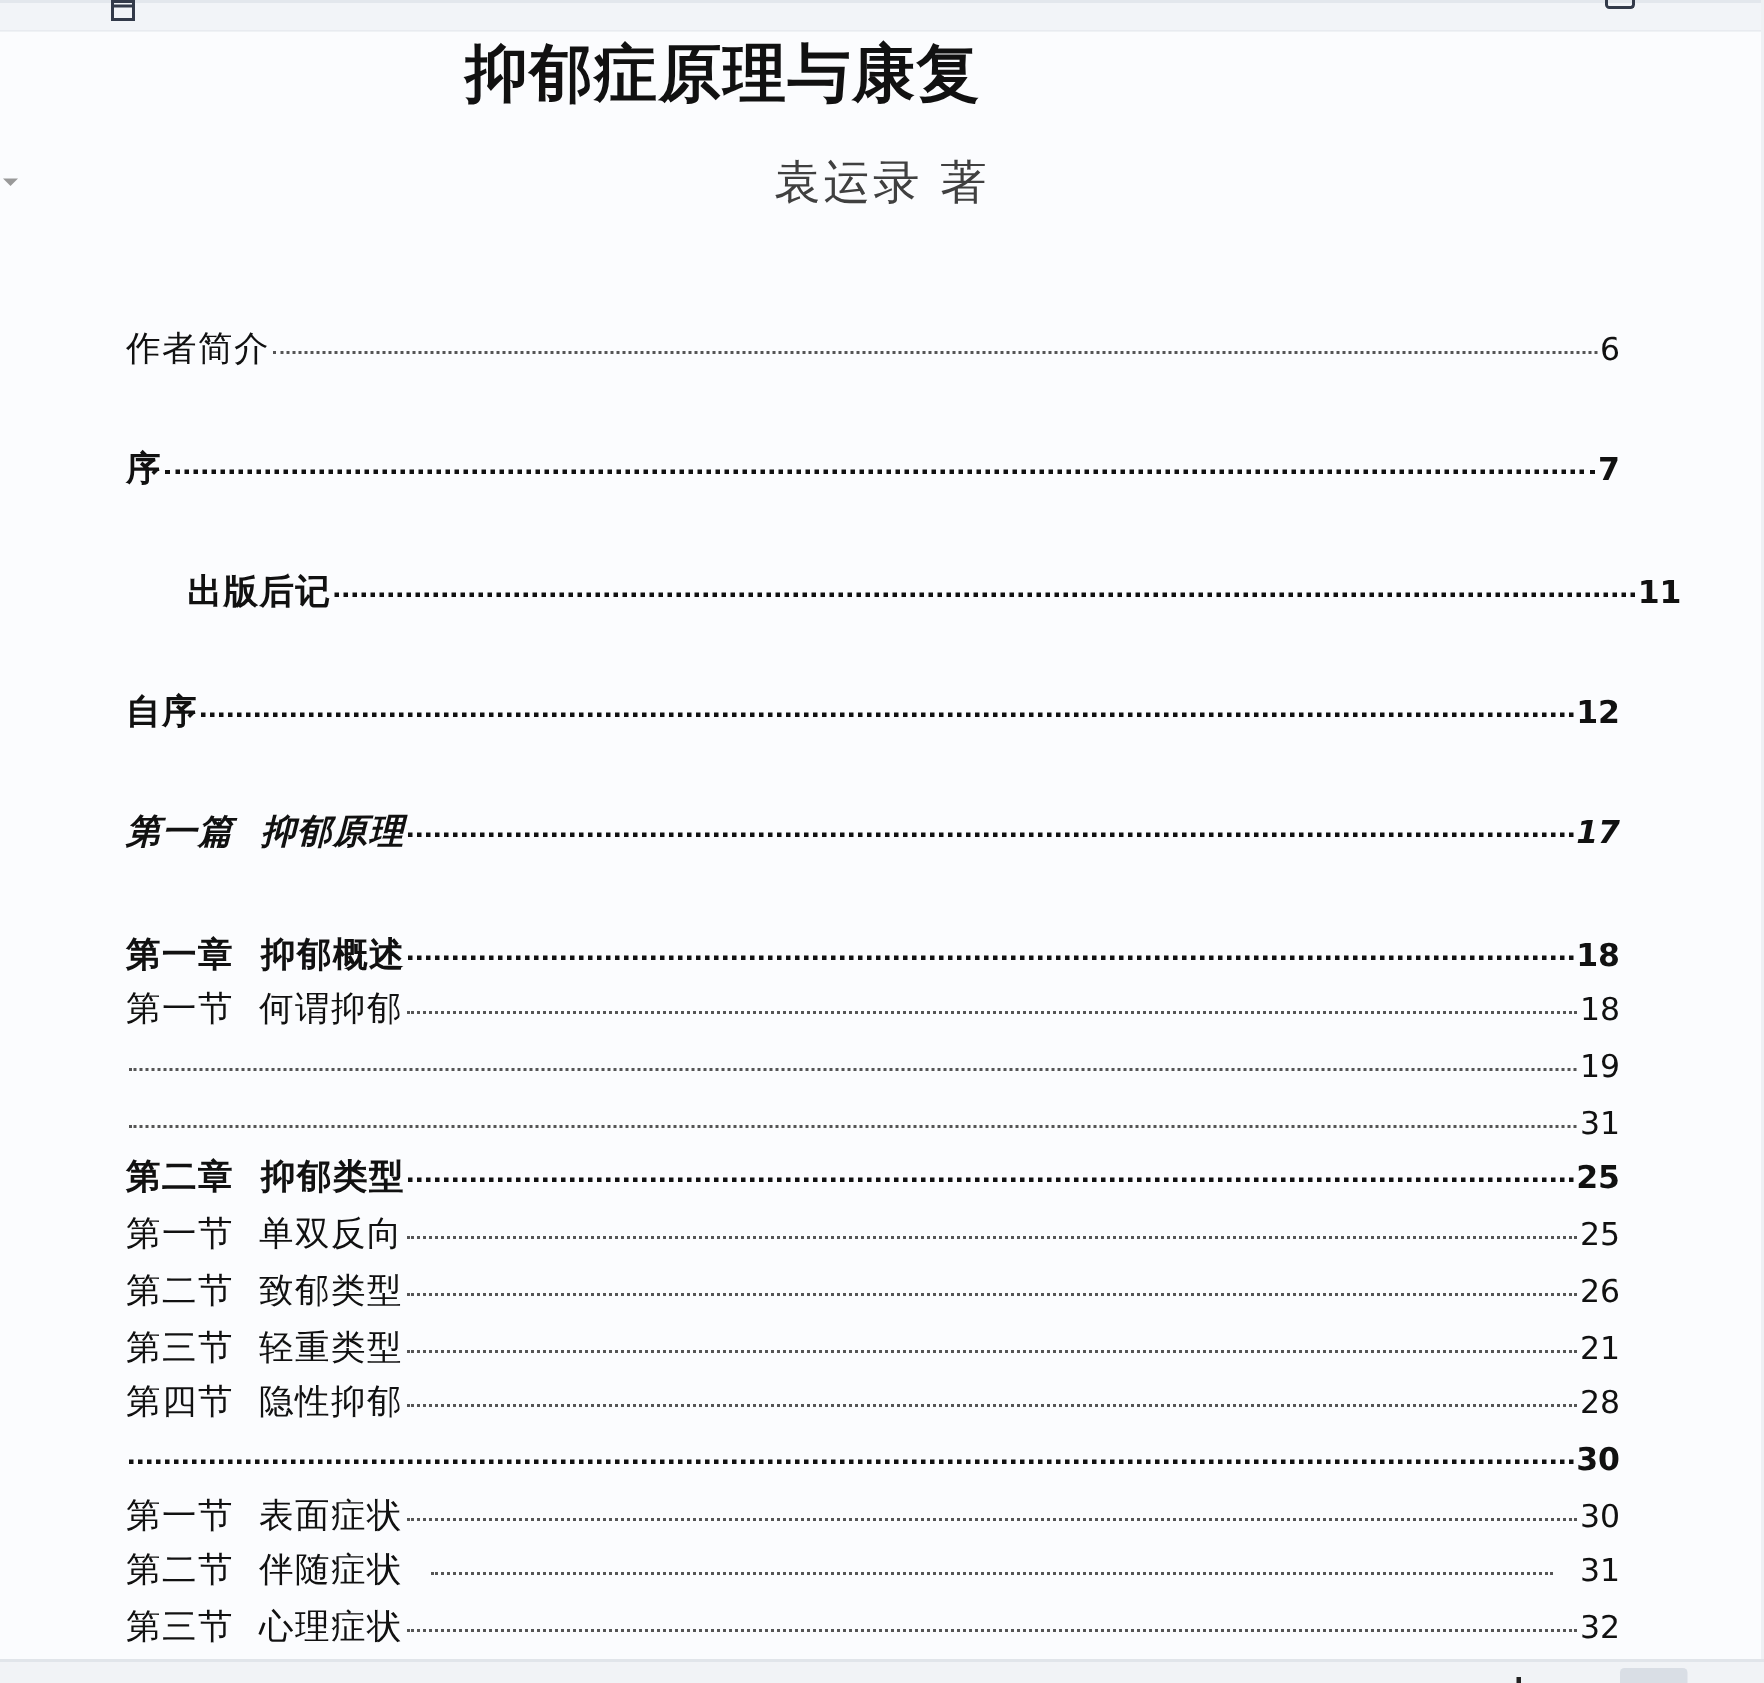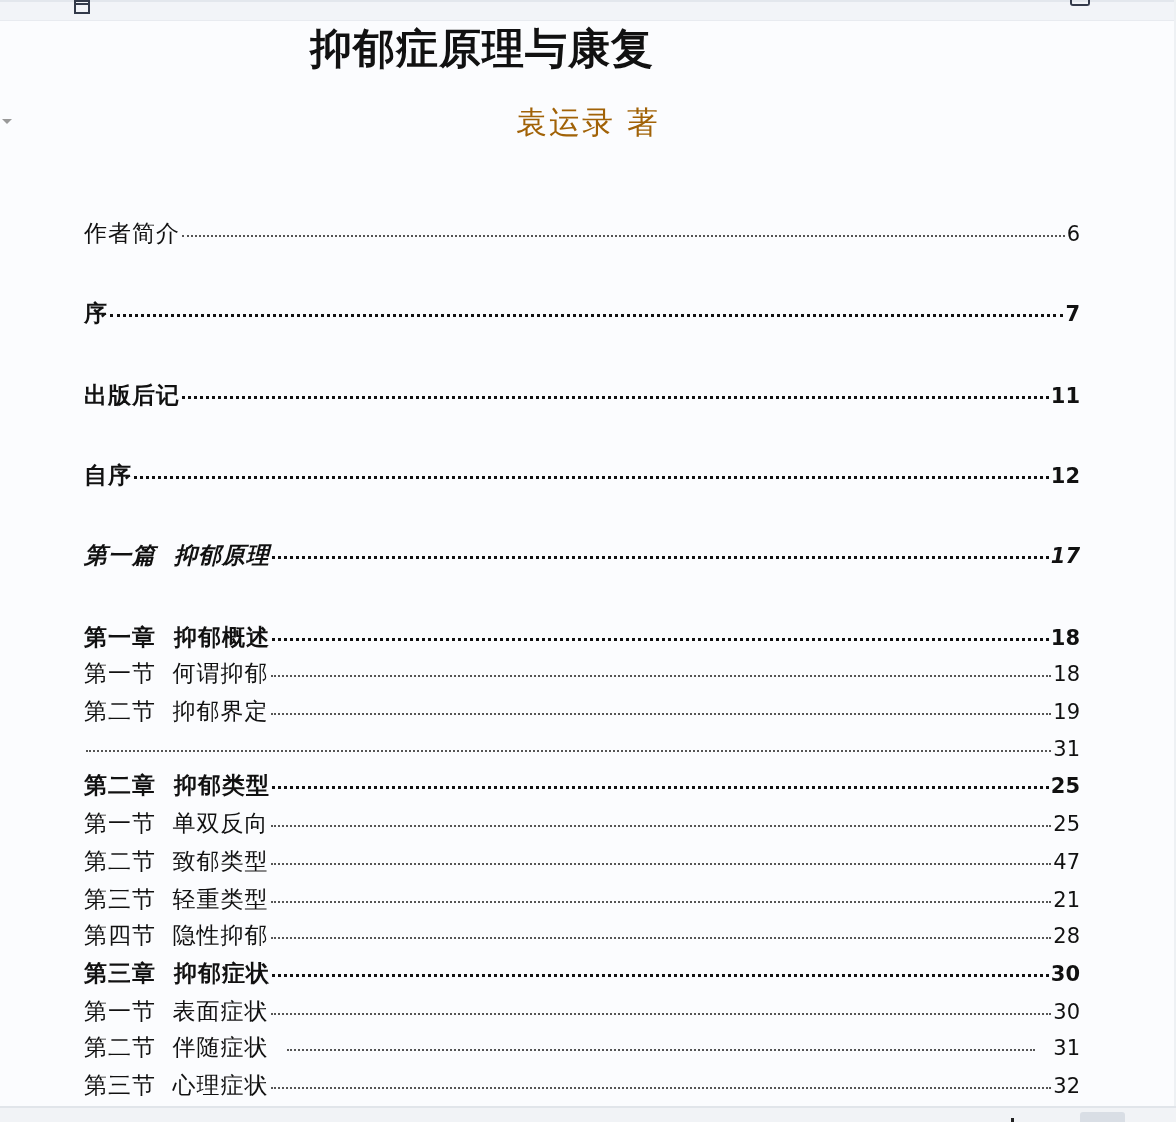--- a/index.html
+++ b/index.html
@@ -30,21 +30,21 @@
       border-left: 5px solid transparent; border-right: 5px solid transparent; border-top: 5px solid #999;
     }
     .right-edge { position:absolute; right:0; top:0; width:2px; height:1122px; background:#eef1f4; }
     .title {
       position: absolute; left: 0; width: 964px; top: 22px; text-align: center;
       font-family: "DejaVu Serif", "Liberation Serif", serif; font-weight: bold;
       font-size: 42px; letter-spacing: 1px; line-height: 54px;
     }
     .author {
       position: absolute; left: 0; width: 1176px; top: 100px; text-align: center;
-      font-size: 31px; line-height: 44px; letter-spacing: 2px; color: #a16207;
+      font-size: 31px; line-height: 44px; letter-spacing: 2px; color: #404040;
     }
     .toc { position: absolute; left: 84px; top: 0; width: 996px; }
     .toc-row {
       position: absolute; left: 0; width: 996px; display: flex; align-items: baseline;
       font-size: 23px; height: 30px; line-height: 30px;
     }
     .toc-row .label { white-space: pre; letter-spacing: 1px; }
     .toc-row .leader {
       flex: 1; margin: 0 2px; border-bottom: 2px dotted #555; height: 0; transform: translateY(-4px);
     }
@@ -80,21 +80,21 @@
     <div class="toc-row" style="top: 218px;">
       <span class="label">作者简介</span>
       <span class="leader"></span>
       <span class="page">6</span>
     </div>
     <div class="toc-row bold" style="top: 298px;">
       <span class="label">序</span>
       <span class="leader"></span>
       <span class="page">7</span>
     </div>
-    <div class="toc-row bold" style="top: 380px;">
+    <div class="toc-row bold" style="top: 380px; margin-left: 41px;">
       <span class="label">出版后记</span>
       <span class="leader"></span>
       <span class="page">11</span>
     </div>
     <div class="toc-row bold" style="top: 460px;">
       <span class="label">自序</span>
       <span class="leader"></span>
       <span class="page">12</span>
     </div>
     <div class="toc-row bold" style="top: 540px; font-style: italic;">
@@ -106,55 +106,53 @@
       <span class="label">第一章  抑郁概述</span>
       <span class="leader"></span>
       <span class="page">18</span>
     </div>
     <div class="toc-row" style="top: 658px;">
       <span class="label">第一节  何谓抑郁</span>
       <span class="leader"></span>
       <span class="page">18</span>
     </div>
     <div class="toc-row" style="top: 696px;">
-      <span class="label">第二节  抑郁界定</span>
       <span class="leader"></span>
       <span class="page">19</span>
     </div>
     <div class="toc-row" style="top: 734px;">
       <span class="leader"></span>
       <span class="page">31</span>
     </div>
     <div class="toc-row bold" style="top: 770px; text-align: center;">
       <span class="label">第二章  抑郁类型</span>
       <span class="leader"></span>
       <span class="page">25</span>
     </div>
     <div class="toc-row" style="top: 808px;">
       <span class="label">第一节  单双反向</span>
       <span class="leader"></span>
       <span class="page">25</span>
     </div>
     <div class="toc-row" style="top: 846px;">
       <span class="label">第二节  致郁类型</span>
       <span class="leader"></span>
-      <span class="page">47</span>
+      <span class="page">26</span>
     </div>
     <div class="toc-row" style="top: 884px;">
       <span class="label">第三节  轻重类型</span>
       <span class="leader"></span>
       <span class="page">21</span>
     </div>
     <div class="toc-row" style="top: 920px;">
       <span class="label">第四节  隐性抑郁</span>
       <span class="leader"></span>
       <span class="page">28</span>
     </div>
     <div class="toc-row bold" style="top: 958px;">
-      <span class="label">第三章  抑郁症状</span>
       <span class="leader"></span>
       <span class="page">30</span>
     </div>
     <div class="toc-row" style="top: 996px;">
       <span class="label">第一节  表面症状</span>
       <span class="leader"></span>
       <span class="page">30</span>
     </div>
     <div class="toc-row" style="top: 1032px; gap: 16px;">
       <span class="label">第二节  伴随症状</span>

